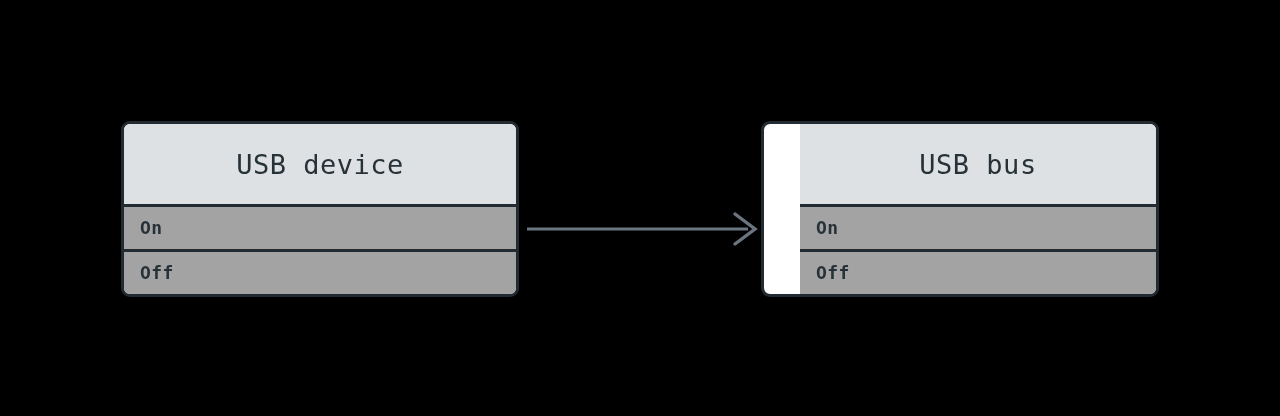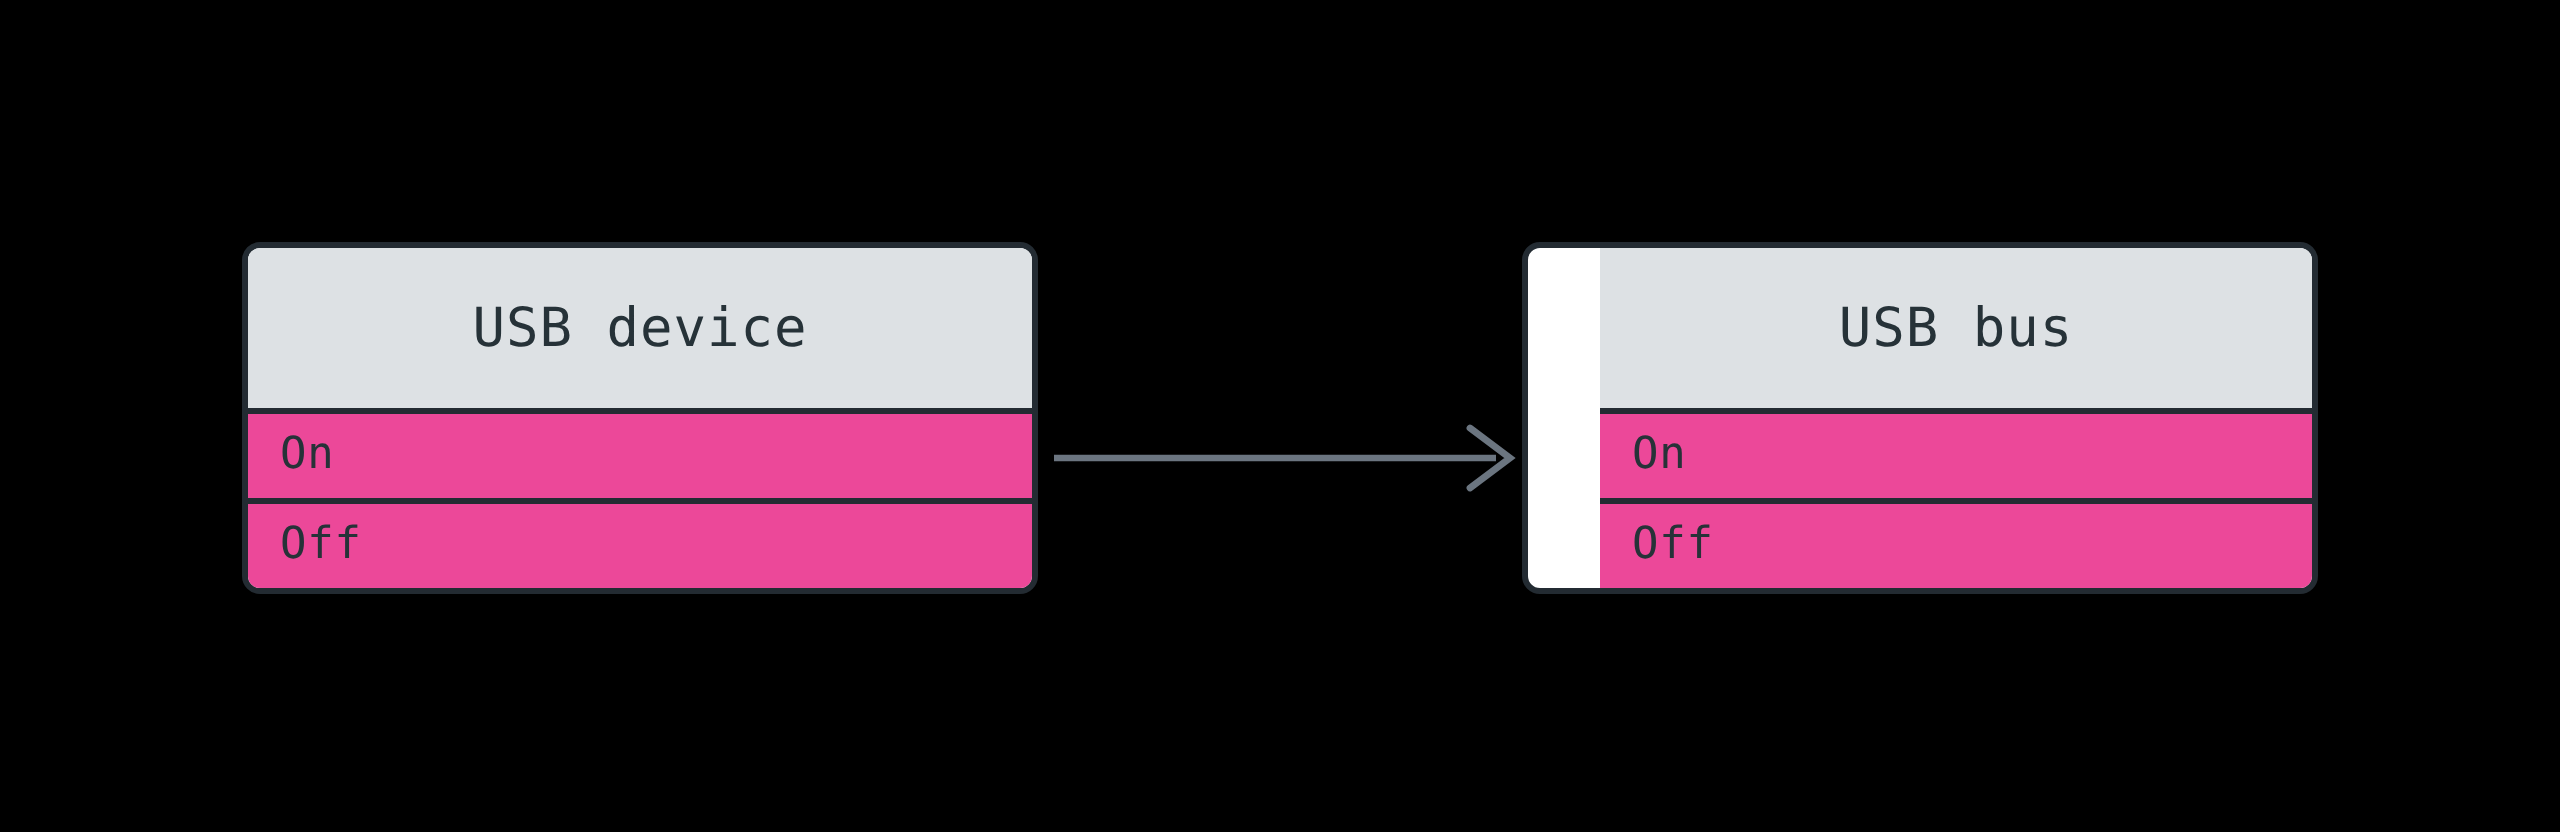--- a/index.html
+++ b/index.html
@@ -50,30 +50,31 @@
   }
 
   .node-divider {
     height: 3px;
     background: #232b32;
     width: 100%;
     flex: none;
   }
 
   .node-row {
-    background: #ec4899;
+    background: #a3a3a3;
     color: #263238;
-    font-size: 22px;
+    font-size: 18px;
     line-height: 1;
     height: 42px;
     display: flex;
     align-items: center;
     padding-left: 16px;
     box-sizing: border-box;
     letter-spacing: 0.4px;
+    font-weight: bold;
   }
 
   
   #node-usb-device {
     left: 121px;
     top: 121px;
     width: 398px;
     height: 176px;
   }
 

